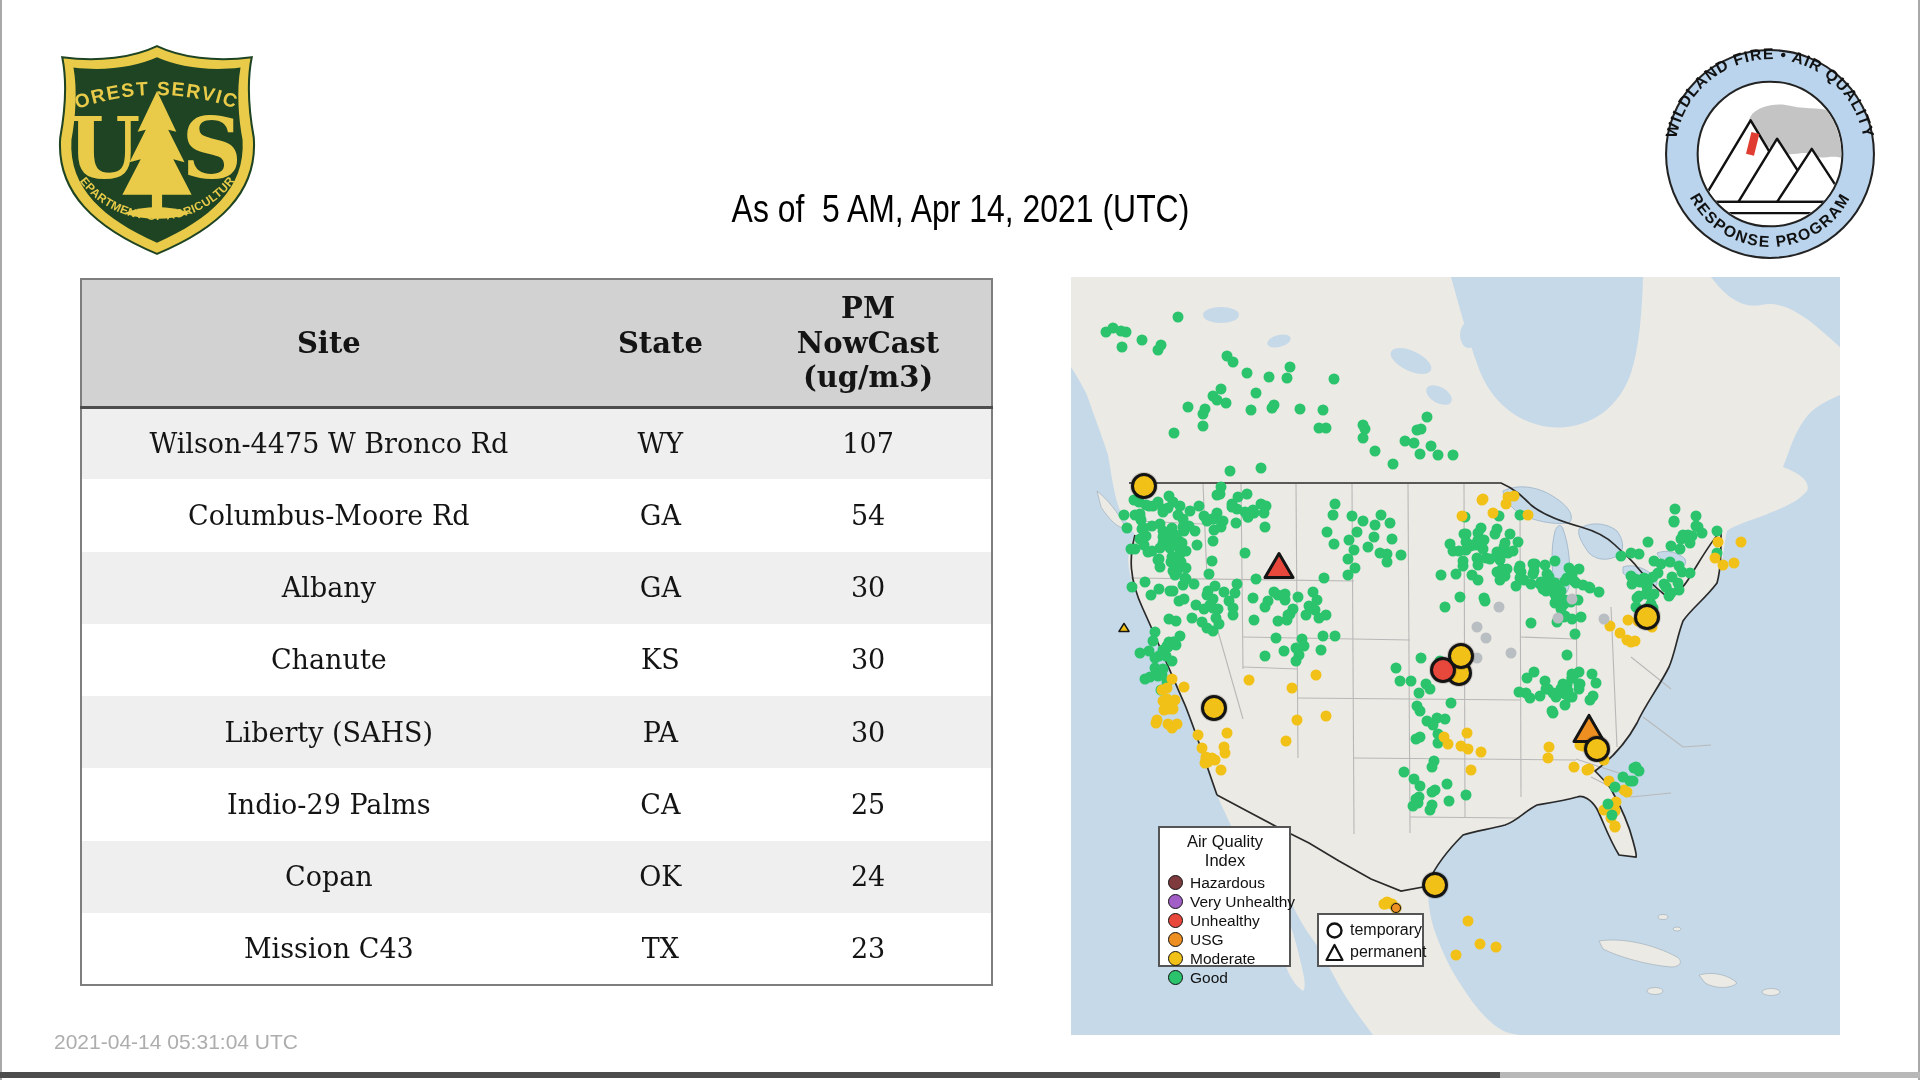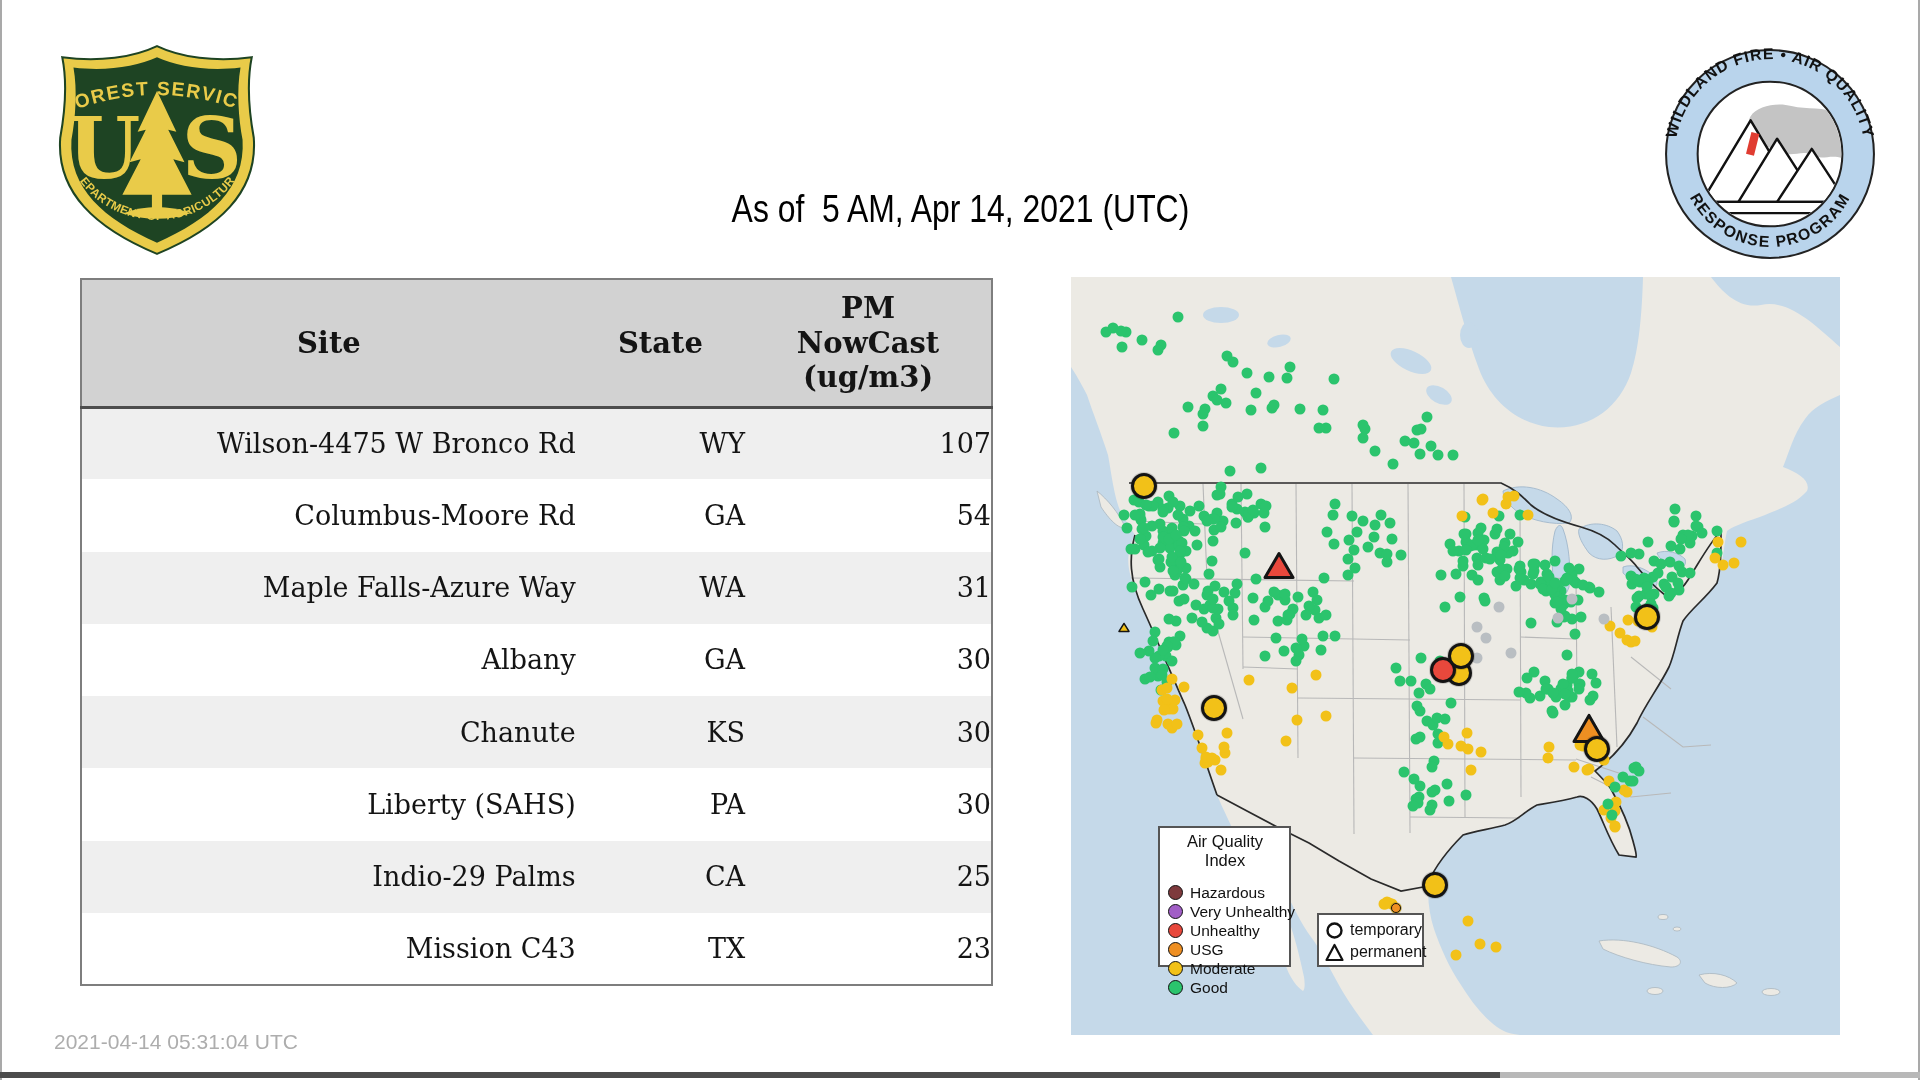--- a/index.html
+++ b/index.html
@@ -24,41 +24,41 @@
 
   
   .nowcast-table { position:absolute; left:80px; top:278px; width:913px; height:708px;
                    border-collapse:collapse; table-layout:fixed;
                    font-family:"DejaVu Serif", serif; color:#141414;
                    border:2px solid #7e7e7e; }
   .nowcast-table thead th { background:#d2d2d2; font-size:29px; font-weight:bold;
                    text-align:center; vertical-align:middle; height:128px;
                    border-bottom:3px solid #4d4d4d; }
   .nowcast-table thead th.pm-col { white-space:pre-line; line-height:1.18; }
-  .nowcast-table td { font-size:27px; text-align:right; vertical-align:middle;
+  .nowcast-table td { font-size:27px; text-align:center; vertical-align:middle;
                       height:58px; }
   .nowcast-table tbody tr:nth-child(odd)  td { background:#efefef; }
   .nowcast-table tbody tr:nth-child(even) td { background:#ffffff; }
   col.c-site  { width:54.3%; } col.c-state { width:18.6%; } col.c-val { width:27.1%; }
 
   
   .map { position:absolute; left:1071px; top:277px; width:769px; height:758px;
          background:#c5d9e9; overflow:hidden; }
   .map svg.basemap { position:absolute; left:0; top:0; }
   .dots-layer, .markers-layer { position:absolute; left:0; top:0; width:100%; height:100%; }
   .dot { position:absolute; width:11px; height:11px; border-radius:50%;
          transform:translate(-50%,-50%); }
   .big-circle { position:absolute; border-radius:50%; border:3px solid #141414;
                 transform:translate(-50%,-50%); box-shadow:0 0 0 1px rgba(0,0,0,.15); }
   .big-tri { position:absolute; transform:translate(-50%,-55%); }
 
   .aqi-legend { position:absolute; left:87px; top:549px; width:133px; height:141px;
                 background:#fff; border:2px solid #555; padding:4px 7px 4px 8px;
                 font-family:"Liberation Sans", sans-serif; color:#111; }
-  .aqi-legend .lg-title { font-size:16.5px; text-align:center; margin-bottom:13px; }
+  .aqi-legend .lg-title { font-size:16.5px; text-align:center; margin-bottom:3px; }
   .lg-item { display:flex; align-items:center; height:19px; }
   .lg-swatch { width:15px; height:15px; border-radius:50%; border:1.6px solid #111;
                margin-right:7px; flex:none; }
   .lg-label { font-size:15.5px; white-space:nowrap; }
 
   .tp-legend { position:absolute; left:246px; top:636px; width:107px; height:54px;
                background:#fff; border:2px solid #555; padding:4px 6px;
                font-family:"Liberation Sans", sans-serif; color:#111; }
   .tp-row { display:flex; align-items:center; height:22px; }
   .tp-row svg { margin-right:6px; flex:none; }
@@ -158,43 +158,43 @@
           <td>Wilson-4475 W Bronco Rd</td>
           <td>WY</td>
           <td>107</td>
         </tr>
         <tr>
           <td>Columbus-Moore Rd</td>
           <td>GA</td>
           <td>54</td>
         </tr>
         <tr>
-          <td>Maple Falls-Azure Way</td>
-          <td>WA</td>
-          <td>31</td>
-        </tr>
-        <tr>
           <td>Albany</td>
           <td>GA</td>
           <td>30</td>
         </tr>
         <tr>
           <td>Chanute</td>
           <td>KS</td>
           <td>30</td>
         </tr>
         <tr>
           <td>Liberty (SAHS)</td>
           <td>PA</td>
           <td>30</td>
         </tr>
         <tr>
           <td>Indio-29 Palms</td>
           <td>CA</td>
           <td>25</td>
+        </tr>
+        <tr>
+          <td>Copan</td>
+          <td>OK</td>
+          <td>24</td>
         </tr>
         <tr>
           <td>Mission C43</td>
           <td>TX</td>
           <td>23</td>
         </tr>
       </tbody>
   </table>
 
   <div class="map">

